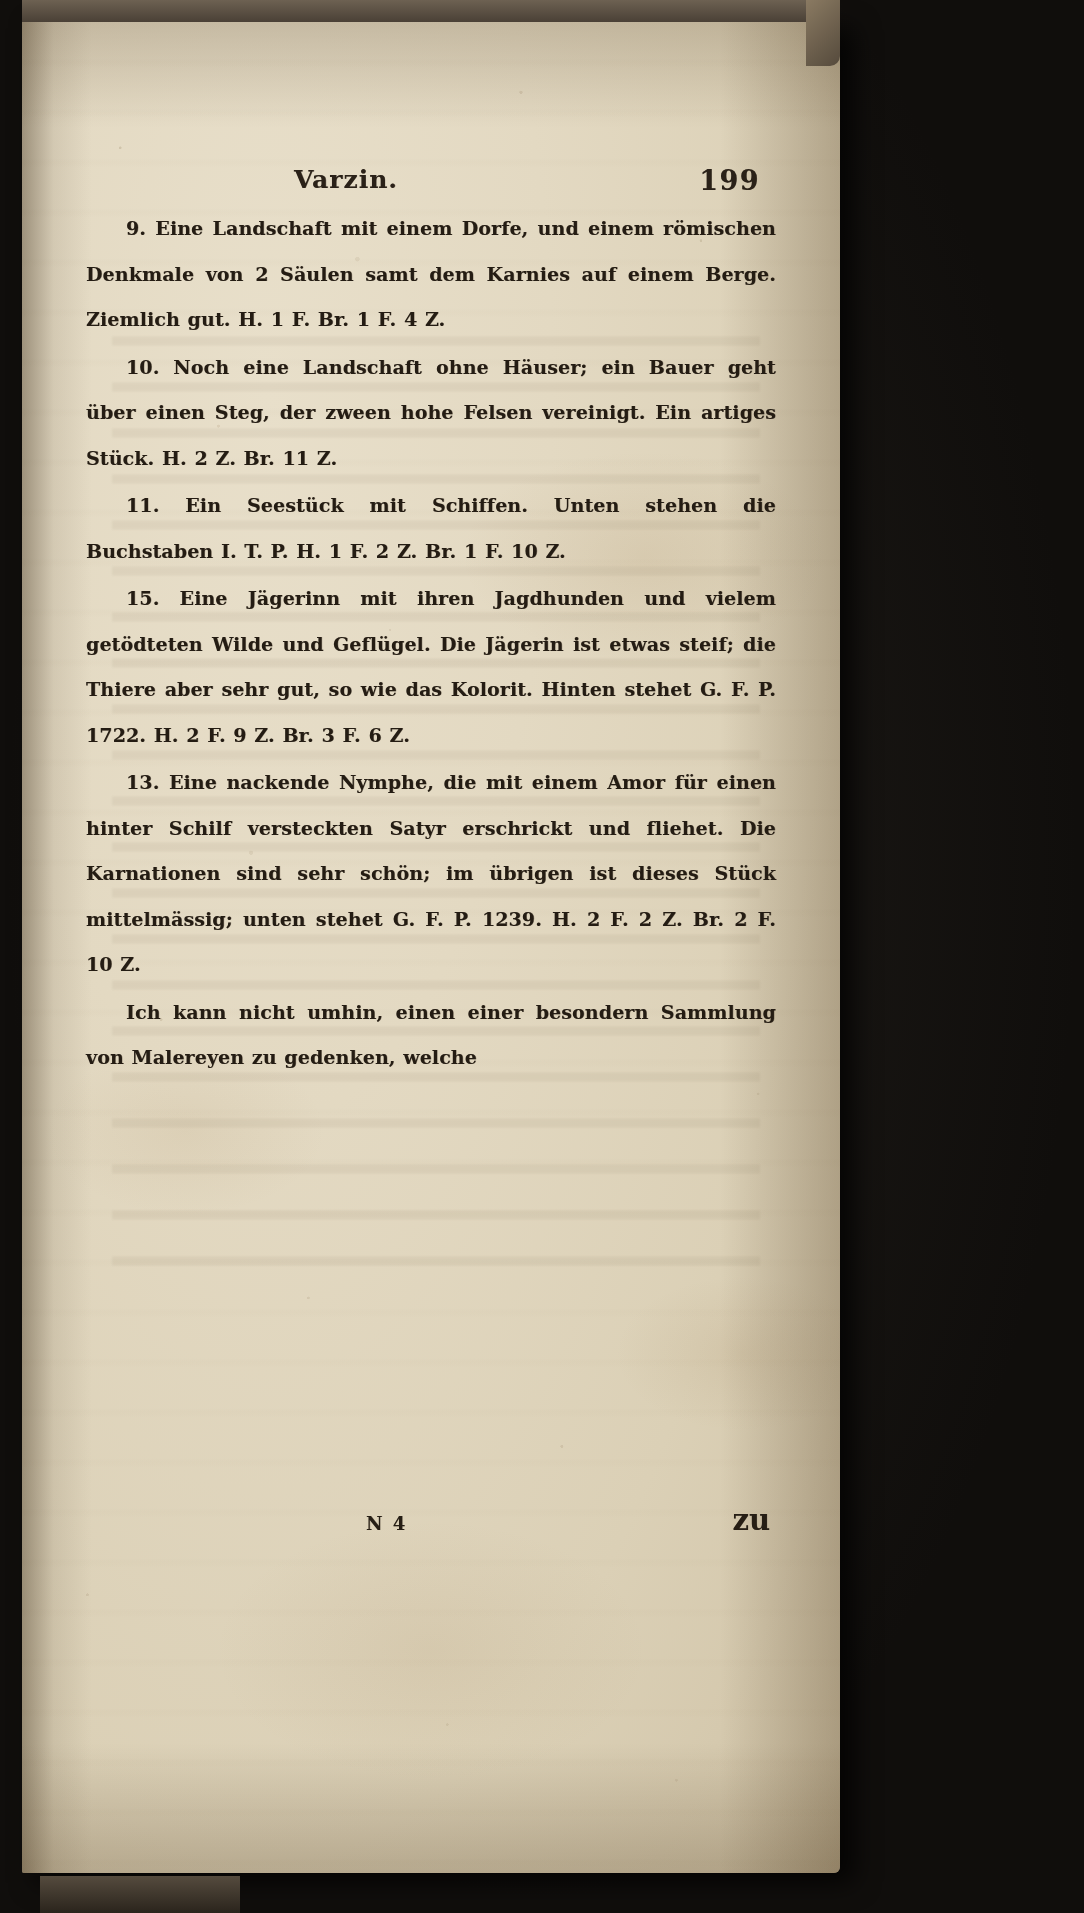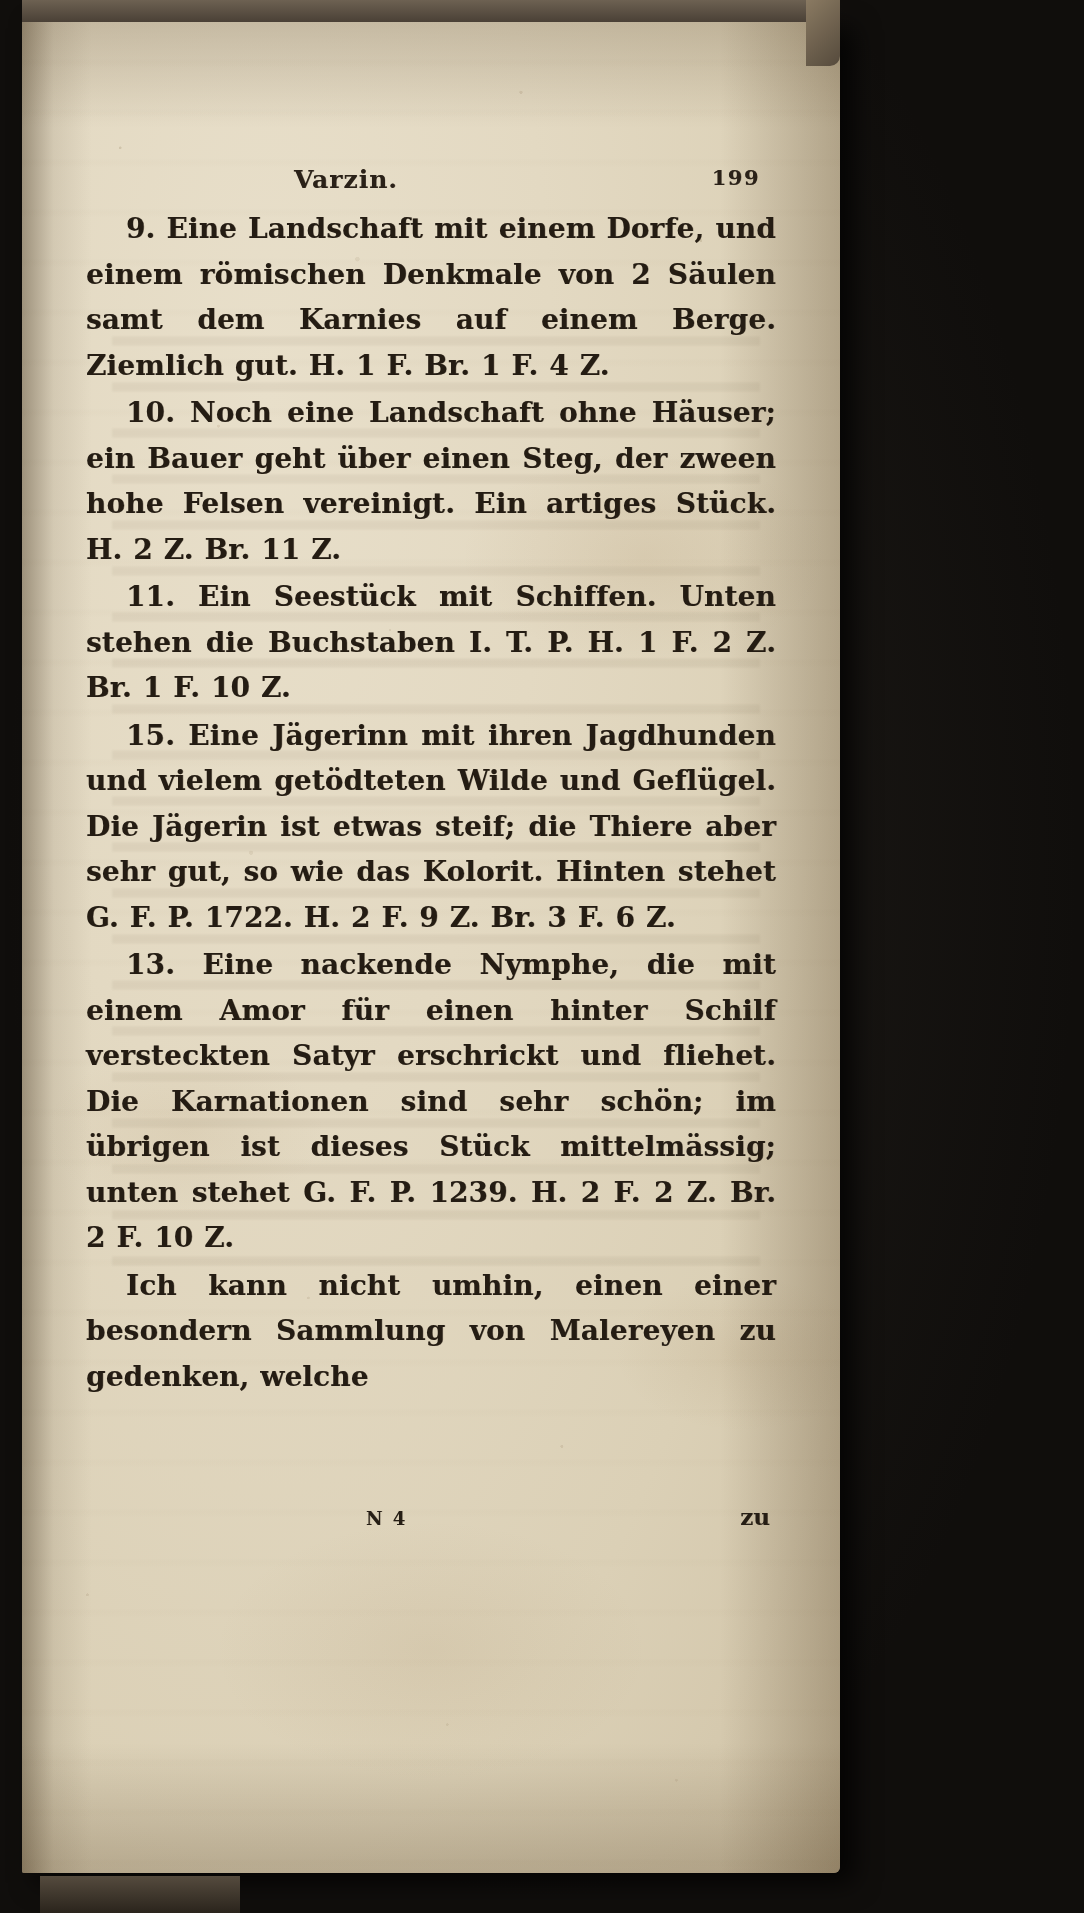--- a/index.html
+++ b/index.html
@@ -171,38 +171,38 @@
     font-weight: 700;
     font-size: 25px;
     letter-spacing: 1px;
     color: #2a2118;
     margin-left: 200px;
     text-shadow: 0.4px 0.4px 0 rgba(40,30,18,0.45);
   }
   .rh-page {
     font-family: "DejaVu Serif", serif;
     font-weight: 700;
-    font-size: 21px;
+    font-size: 27px;
     letter-spacing: 1.5px;
     color: #2a2118;
     margin-right: 8px;
     text-shadow: 0.4px 0.4px 0 rgba(40,30,18,0.45);
   }
 
   #body-text {
     position: absolute;
     left: 64px;
     top: 188px;
     width: 690px;
   }
 
   .para {
     font-family: "DejaVu Serif", serif;
     font-weight: 700;
-    font-size: 28px;
+    font-size: 19px;
     line-height: 45.5px;
     color: #241c13;
     text-align: justify;
     text-indent: 40px;
     margin: 0 0 2px 0;
     letter-spacing: 0.1px;
     word-spacing: 1px;
     text-shadow: 0.5px 0.4px 0.2px rgba(45,33,20,0.40);
     -webkit-font-smoothing: antialiased;
   }
@@ -221,21 +221,21 @@
     font-weight: 700;
     font-size: 18px;
     color: #261e15;
     margin-left: 280px;
     letter-spacing: 2px;
     text-shadow: 0.4px 0.4px 0 rgba(45,33,20,0.40);
   }
   .catchword {
     font-family: "DejaVu Serif", serif;
     font-weight: 700;
-    font-size: 23px;
+    font-size: 29px;
     color: #261e15;
     margin-left: auto;
     margin-right: 6px;
     text-shadow: 0.4px 0.4px 0 rgba(45,33,20,0.40);
   }
 
   
   #page .bands {
     position: absolute;
     inset: 0;

